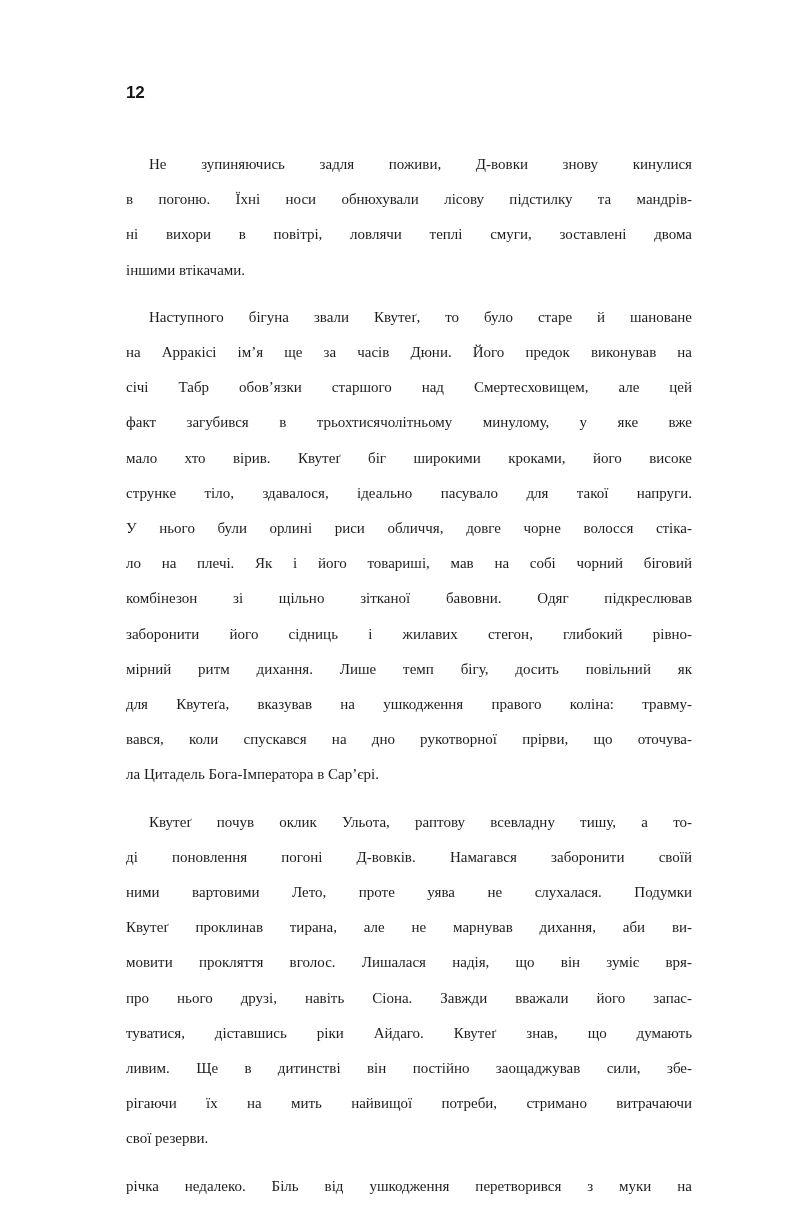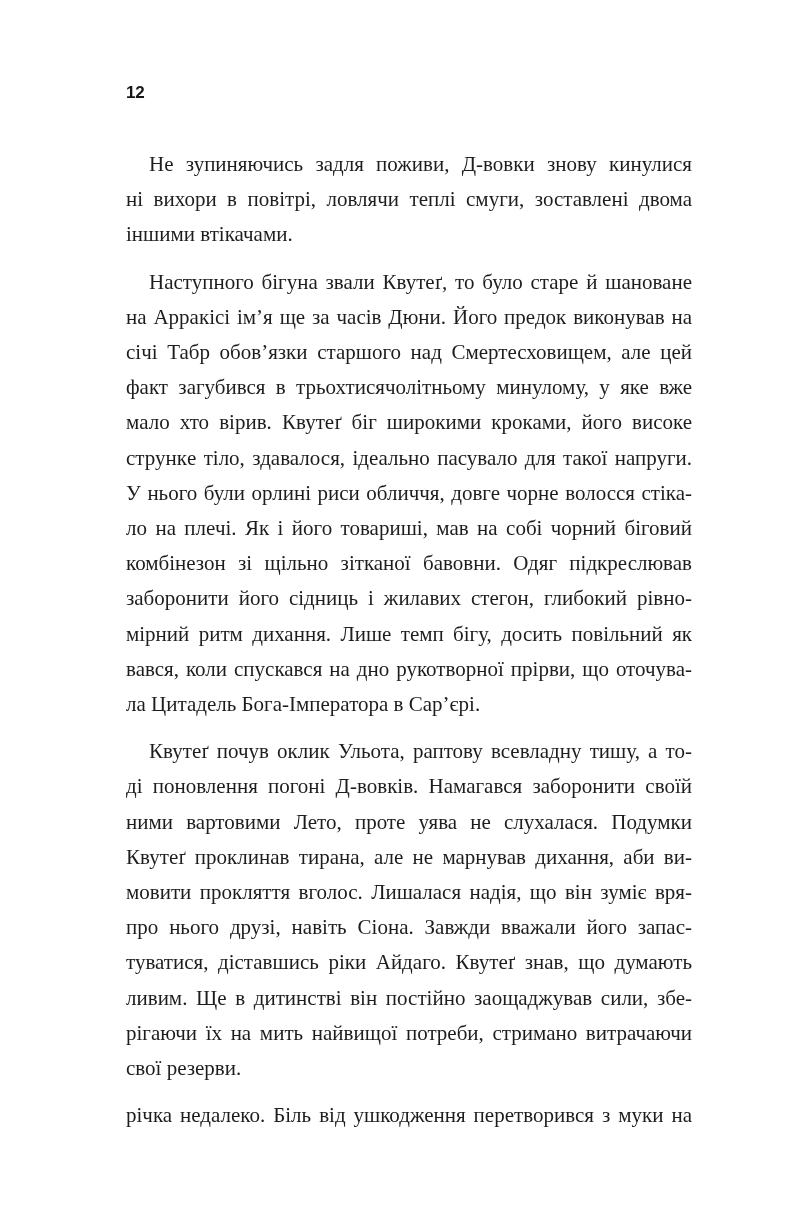--- a/index.html
+++ b/index.html
@@ -26,21 +26,21 @@
     font-family: "Liberation Sans", sans-serif;
     font-weight: bold;
     font-size: 17px;
     color: #161616;
     letter-spacing: -0.2px;
     line-height: 1;
     margin: 0 0 46px 0;
   }
   .body-text {
     font-family: "Liberation Serif", serif;
-    font-size: 21px;
+    font-size: 15px;
     color: #1d1d1f;
     line-height: 35.2px;
     text-align: justify;
     text-justify: inter-word;
     -webkit-hyphens: none;
     hyphens: none;
     margin: 0;
     white-space: normal;
   }
   .body-text .ln {
@@ -61,36 +61,38 @@
 </head>
 <body>
 
 <div class="page">
   <div class="page-content">
 
     <div class="folio">12</div>
 
     <div class="body-text para">
       <span class="ln indent">Не зупиняючись задля поживи, Д-вовки знову кинулися</span>
+      <span class="ln">в погоню. Їхні носи обнюхували лісову підстилку та мандрів-</span>
       <span class="ln">ні вихори в повітрі, ловлячи теплі смуги, зоставлені двома</span>
       <span class="ln last">іншими втікачами.</span>
     </div>
 
     <div class="body-text para">
       <span class="ln indent">Наступного бігуна звали Квутеґ, то було старе й шановане</span>
       <span class="ln">на Арракісі ім’я ще за часів Дюни. Його предок виконував на</span>
       <span class="ln">січі Табр обов’язки старшого над Смертесховищем, але цей</span>
       <span class="ln">факт загубився в трьохтисячолітньому минулому, у яке вже</span>
       <span class="ln">мало хто вірив. Квутеґ біг широкими кроками, його високе</span>
       <span class="ln">стрункe тіло, здавалося, ідеально пасувало для такої напруги.</span>
       <span class="ln">У нього були орлині риси обличчя, довге чорне волосся стіка-</span>
       <span class="ln">ло на плечі. Як і його товариші, мав на собі чорний біговий</span>
       <span class="ln">комбінезон зі щільно зітканої бавовни. Одяг підкреслював</span>
       <span class="ln">заборонити його сідниць і жилавих стегон, глибокий рівно-</span>
       <span class="ln">мірний ритм дихання. Лише темп бігу, досить повільний як</span>
+      <span class="ln">для Квутеґа, вказував на ушкодження правого коліна: травму-</span>
       <span class="ln">вався, коли спускався на дно рукотворної прірви, що оточува-</span>
       <span class="ln last">ла Цитадель Бога-Імператора в Сар’єрі.</span>
     </div>
 
     <div class="body-text para">
       <span class="ln indent">Квутеґ почув оклик Ульота, раптову всевладну тишу, а то-</span>
       <span class="ln">ді поновлення погоні Д-вовків. Намагався заборонити своїй</span>
       <span class="ln">ними вартовими Лето, проте уява не слухалася. Подумки</span>
       <span class="ln">Квутеґ проклинав тирана, але не марнував дихання, аби ви-</span>
       <span class="ln">мовити прокляття вголос. Лишалася надія, що він зуміє вря-</span>

